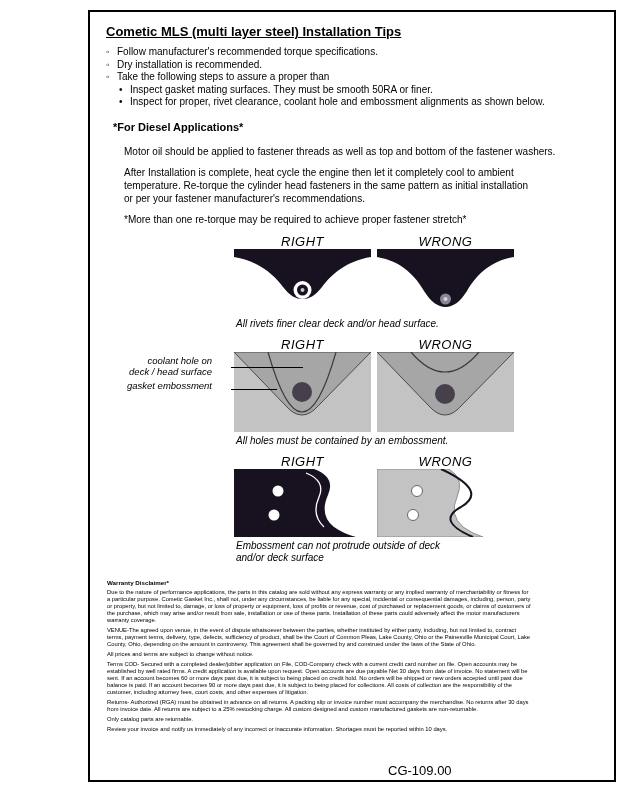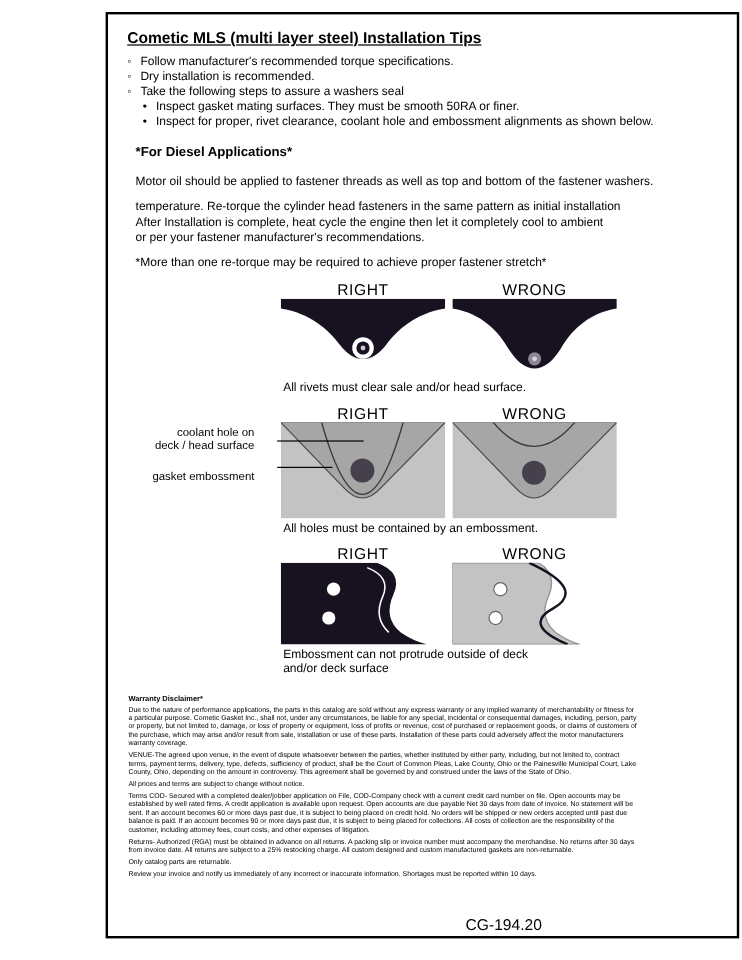--- a/index.html
+++ b/index.html
@@ -5,31 +5,31 @@
   * { margin:0; padding:0; box-sizing:border-box; }
   html,body { background:#ffffff; }
   body { width:618px; height:800px; font-family:"Liberation Sans", sans-serif; color:#000; position:relative; }
   .frame { position:absolute; left:88px; top:10px; width:528px; height:772px; border:2px solid #000; padding:12px 10px 6px 16px; overflow:hidden; }
   .title { font-size:13px; font-weight:bold; text-decoration:underline; white-space:nowrap; }
   .tips { margin-top:7px; font-size:10px; line-height:12.5px; }
   .brow { display:flex; white-space:nowrap; }
   .bm { width:11px; flex:none; }
   .sub { margin-left:13px; }
   .diesel-h { margin:12px 0 12px 7px; font-size:11px; font-weight:bold; white-space:nowrap; }
-  .para { margin:8px 0 0 7px; font-size:10px; line-height:13px; }
+  .para { margin:8px 0 0 18px; font-size:10px; line-height:13px; }
   .para div { white-space:nowrap; }
-  .figures { position:relative; margin:8px 0 0 128px; width:280px; }
+  .figures { position:relative; margin:8px 0 0 128px; width:280px;font-style:italic; }
   .headrow { display:flex; gap:6px; height:15px; }
   .headrow .hd { width:137px; text-align:center; font-size:13px; letter-spacing:0.5px; }
   .panels { display:flex; gap:6px; }
   .panels svg { display:block; }
   .cap { font-size:10px; line-height:12px; padding:3px 0 7px 2px; }
   .fig-label { position:absolute; right:100%; margin-right:22px; width:92px; text-align:right; font-size:9.5px; line-height:11px; white-space:nowrap; }
   .lbl-coolant { top:121px; }
-  .lbl-emboss { top:158px; }
+  .lbl-emboss { top:146px; }
   .ptr { position:absolute; height:1px; background:#000; }
   .ptr1 { top:133px; left:-3px; width:72px; }
   .ptr2 { top:155px; left:-3px; width:46px; }
   .fineprint { margin:8px 0 0 1px; width:424px; font-size:5.8px; line-height:7px; }
   .fineprint .fp-h { font-weight:bold; margin-bottom:3px; font-size:6.2px; }
   .fineprint p { margin-bottom:3px; }
   .footer-code { position:absolute; left:298px; bottom:2px; font-size:13px; }
 </style>
 </head>
 <body>
@@ -42,40 +42,40 @@
     <div class="brow">
       <span class="bm">◦</span>
       <span>Follow manufacturer's recommended torque specifications.</span>
     </div>
     <div class="brow">
       <span class="bm">◦</span>
       <span>Dry installation is recommended.</span>
     </div>
     <div class="brow">
       <span class="bm">◦</span>
-      <span>Take the following steps to assure a washers seal</span>
+      <span>Take the following steps to assure a proper than</span>
     </div>
     <div class="brow sub">
       <span class="bm">•</span>
       <span>Inspect gasket mating surfaces.  They must be smooth 50RA or finer.</span>
     </div>
     <div class="brow sub">
       <span class="bm">•</span>
       <span>Inspect for proper, rivet clearance, coolant hole and embossment alignments as shown below.</span>
     </div>
   </div>
 
   <div class="diesel-h">*For Diesel Applications*</div>
 
   <div class="para">
     <div>Motor oil should be applied to fastener threads as well as top and bottom of the fastener washers.</div>
   </div>
   <div class="para">
+    <div>After Installation is complete, heat cycle the engine then let it completely cool to ambient</div>
     <div>temperature. Re-torque the cylinder head fasteners in the same pattern as initial installation</div>
-    <div>After Installation is complete, heat cycle the engine then let it completely cool to ambient</div>
     <div>or per your fastener manufacturer's recommendations.</div>
   </div>
   <div class="para">
     <div>*More than one re-torque may be required to achieve proper fastener stretch*</div>
   </div>
 
   <div class="figures">
 
     <div class="headrow">
       <div class="hd">RIGHT</div>
@@ -87,21 +87,21 @@
         <circle cx="68.5" cy="41" r="9" fill="#ffffff"></circle>
         <circle cx="68.5" cy="41" r="5.5" fill="#171120"></circle>
         <circle cx="68.5" cy="41" r="2" fill="#c9c9c9"></circle>
       </svg>
       <svg width="137" height="66" viewBox="0 0 137 66">
         <path d="M0 0 H137 V8 C112 12 98 28 90 42 C83 53 76 58 68.5 58 C61 58 54 53 47 42 C39 28 25 12 0 8 Z" fill="#171120"></path>
         <circle cx="68.5" cy="50" r="5.5" fill="#8a8694"></circle>
         <circle cx="68.5" cy="50" r="2" fill="#d6d4da"></circle>
       </svg>
     </div>
-    <div class="cap">All rivets must clear sale and/or head surface.</div>
+    <div class="cap">All rivets finer clear deck and/or head surface.</div>
 
     <div class="headrow">
       <div class="hd">RIGHT</div>
       <div class="hd">WRONG</div>
     </div>
     <div class="panels">
       <svg width="137" height="80" viewBox="0 0 137 80">
         <rect width="137" height="80" fill="#c3c3c3"></rect>
         <path d="M0 0 L52 54 Q68 72 84 54 L137 0 Z" fill="#a6a6a6" stroke="#4a4a4a" stroke-width="1"></path>
         <path d="M34 0 Q68 120 102 0" fill="none" stroke="#3a3a3a" stroke-width="1.2"></path>
@@ -152,14 +152,14 @@
     <div class="fp-h">Warranty Disclaimer*</div>
     <p>Due to the nature of performance applications, the parts in this catalog are sold without any express warranty or any implied warranty of merchantability or fitness for a particular purpose.  Cometic Gasket Inc., shall not, under any circumstances, be liable for any special, incidental or consequential damages, including, person, party or property, but not limited to, damage, or loss of property or equipment, loss of profits or revenue, cost of purchased or replacement goods, or claims of customers of the purchase, which may arise and/or result from sale, installation or use of these parts.  Installation of these parts could adversely affect the motor manufacturers warranty coverage.</p>
     <p>VENUE-The agreed upon venue, in the event of dispute whatsoever between the parties, whether instituted by either party, including, but not limited to, contract terms, payment terms, delivery, type, defects, sufficiency of product, shall be the Court of Common Pleas, Lake County, Ohio or the Painesville Municipal Court, Lake County, Ohio, depending on the amount in controversy. This agreement shall be governed by and construed under the laws of the State of Ohio.</p>
     <p>All prices and terms are subject to change without notice.</p>
     <p>Terms COD- Secured with a completed dealer/jobber application on File, COD-Company check with a current credit card number on file.  Open accounts may be established by well rated firms.  A credit application is available upon request.  Open accounts are due payable Net 30 days from date of invoice.  No statement will be sent.  If an account becomes 60 or more days past due, it is subject to being placed on credit hold.  No orders will be shipped or new orders accepted until past due balance is paid.  If an account becomes 90 or more days past due, it is subject to being placed for collections.  All costs of collection are the responsibility of the customer, including attorney fees, court costs, and other expenses of litigation.</p>
     <p>Returns- Authorized (RGA) must be obtained in advance on all returns.  A packing slip or invoice number must accompany the merchandise.  No returns after 30 days from invoice date.  All returns are subject to a 25% restocking charge.  All custom designed and custom manufactured gaskets are non-returnable.</p>
     <p>Only catalog parts are returnable.</p>
     <p>Review your invoice and notify us immediately of any incorrect or inaccurate information.  Shortages must be reported within 10 days.</p>
   </div>
 
-  <div class="footer-code">CG-194.20</div>
+  <div class="footer-code">CG-109.00</div>
 </div>
 
 </body></html>

